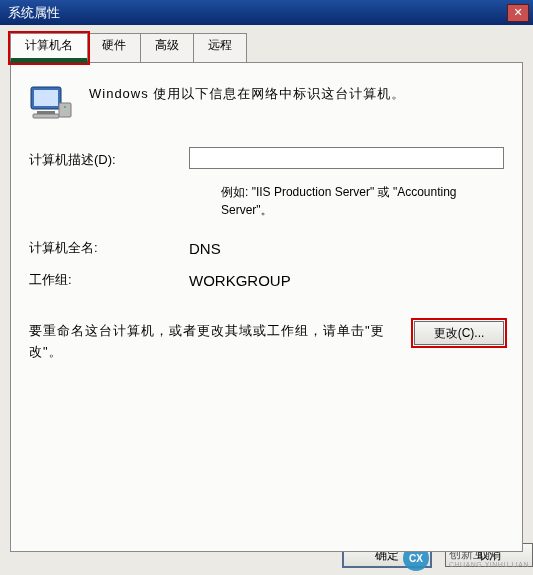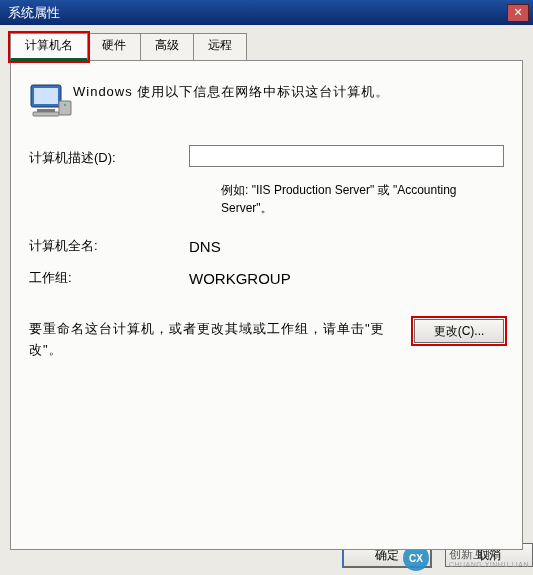--- a/index.html
+++ b/index.html
@@ -55,41 +55,42 @@
       border: 1px solid #8a8a8a;
       border-bottom: none;
       background: #f3f2ee;
       margin-right: -1px;
       font-size: 12px;
       cursor: pointer;
       position: relative;
     }
     .tab.active {
       background: #fbfbfa;
-      border-bottom: 3px solid #14532d;
+      border-bottom: 5px solid #14532d;
       margin-bottom: -1px;
       z-index: 3;
     }
     .tab.highlighted {
       outline: 2px solid #d10000;
       outline-offset: 0;
     }
     
     .tab-panel {
       border: 1px solid #8a8a8a;
       background: #fbfbfa;
       height: 490px;
       padding: 20px 18px 18px 18px;
       position: relative;
       z-index: 1;
     }
     
     .header-row {
       display: flex;
       align-items: flex-start;
+      gap: 16px;
       margin-bottom: 24px;
     }
     .computer-icon svg { display: block; }
     .header-text {
       padding-top: 2px;
       font-size: 13px;
       letter-spacing: 1px;
     }
     
     .form-row {

